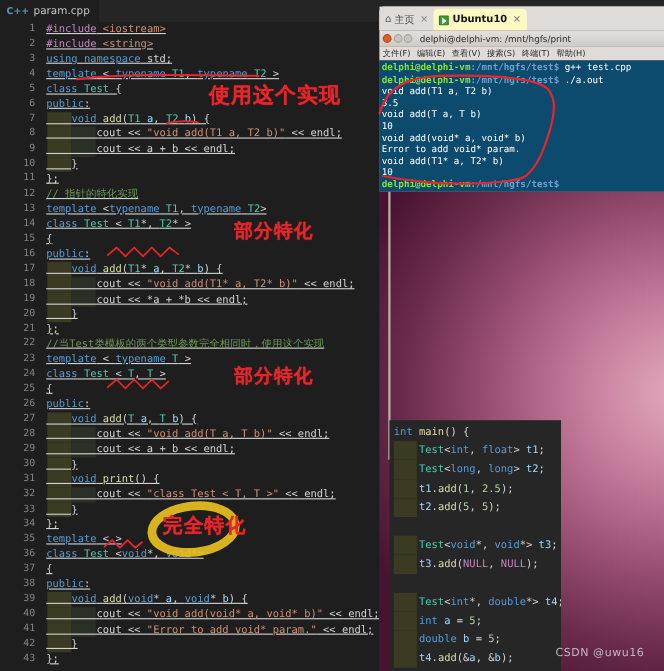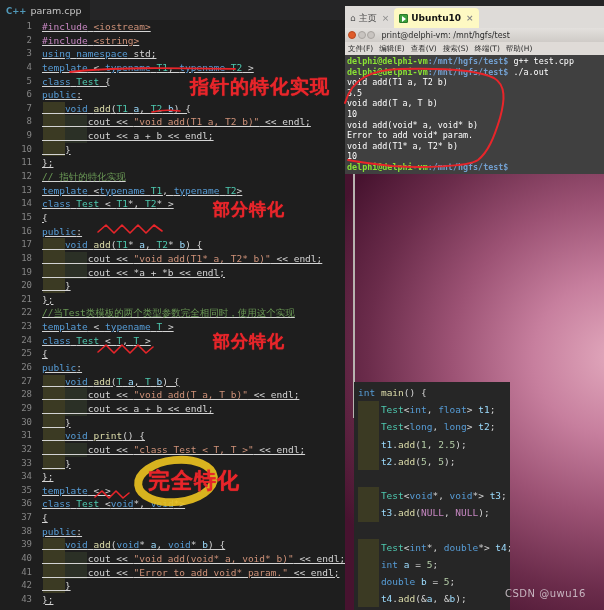--- a/index.html
+++ b/index.html
@@ -161,21 +161,21 @@
     padding-left: 3px;
     gap: 6px;
     font-family: "DejaVu Sans", sans-serif;
     font-size: 7.5px;
     color: #2b2b2b;
     white-space: nowrap;
   }
   #term-body {
     position: absolute; left: 0; top: 27px;
     width: 259px; height: 119px;
-    background: #404040;
+    background: #0c4a6e;
     padding: 1px 0 0 2px;
     font-family: "DejaVu Sans Mono", monospace;
     font-size: 8.4px;
     line-height: 10.6px;
     color: #ffffff;
     white-space: pre;
     overflow: hidden;
   }
   .tprompt { color: #ffffff; }
   .tprompt .host { color: #8ae234; font-weight: bold; }
@@ -284,21 +284,21 @@
         <span>Ubuntu10</span>
         <span class="closex">×</span>
       </div>
     </div>
 
     <div id="term">
       <div id="term-title">
         <span class="wbtn c"></span>
         <span class="wbtn m"></span>
         <span class="wbtn x"></span>
-        <span class="ttxt">print@delphi-vm: /mnt/hgfs/test</span>
+        <span class="ttxt">delphi@delphi-vm: /mnt/hgfs/print</span>
       </div>
       <div id="term-menu">
           <span>文件(F)</span>
           <span>编辑(E)</span>
           <span>查看(V)</span>
           <span>搜索(S)</span>
           <span>终端(T)</span>
           <span>帮助(H)</span>
         </div>
       <div id="term-body"><div class="tprompt"><span class="host">delphi@delphi-vm</span><span class="path">:/mnt/hgfs/test$</span><span class="cmd"> g++ test.cpp</span></div><div class="tprompt"><span class="host">delphi@delphi-vm</span><span class="path">:/mnt/hgfs/test$</span><span class="cmd"> ./a.out</span></div><div class="tout">void add(T1 a, T2 b)</div><div class="tout">3.5</div><div class="tout">void add(T a, T b)</div><div class="tout">10</div><div class="tout">void add(void* a, void* b)</div><div class="tout">Error to add void* param.</div><div class="tout">void add(T1* a, T2* b)</div><div class="tout">10</div><div class="tprompt"><span class="host">delphi@delphi-vm</span><span class="path">:/mnt/hgfs/test$</span><span class="cmd"></span></div></div>
@@ -318,17 +318,17 @@
     <path d="M98,352 l8,-7 l8,8 l8,-8 l8,8 l8,-8 l8,8 l7,-6" stroke="#e8252a" stroke-width="1.6" fill="none" stroke-linecap="round" stroke-linejoin="round"></path>
 
     <path d="M95,497 l7,-6 l7,7 l7,-7 l7,7 l6,-5" stroke="#e8252a" stroke-width="1.6" fill="none" stroke-linecap="round" stroke-linejoin="round"></path>
 
     <ellipse cx="176" cy="481" rx="38" ry="21" stroke="#e8c020" stroke-width="8" fill="none" opacity="0.92" transform="rotate(-6 176 481)"></ellipse>
 
     <path d="M345,103 C352,78 372,70 400,69 C440,68 478,70 494,78 C506,85 505,100 500,118 C494,138 488,152 478,160 C468,167 420,168 392,166 C372,164 358,162 348,160" stroke="#e8252a" stroke-width="2" fill="none" stroke-linecap="round"></path>
   </svg>
 
   <div id="watermark">CSDN @uwu16</div>
-<div class="ann" style="left: 190px; top: 74px; font-size: 19px; color: rgb(232, 37, 42);">指针的特化实现</div>
+<div class="ann" style="left: 190px; top: 74px; font-size: 19px; color: rgb(232, 37, 42);">使用这个实现</div>
     <div class="ann" style="left: 213px; top: 198px; font-size: 17px; color: rgb(232, 37, 42);">部分特化</div>
     <div class="ann" style="left: 213px; top: 330px; font-size: 17px; color: rgb(232, 37, 42);">部分特化</div>
-    <div class="ann" style="left: 148px; top: 466px; font-size: 22px; color: rgb(232, 37, 42);">完全特化</div>
+    <div class="ann" style="left: 148px; top: 466px; font-size: 18px; color: rgb(232, 37, 42);">完全特化</div>
   </div>
 
 </body></html>

